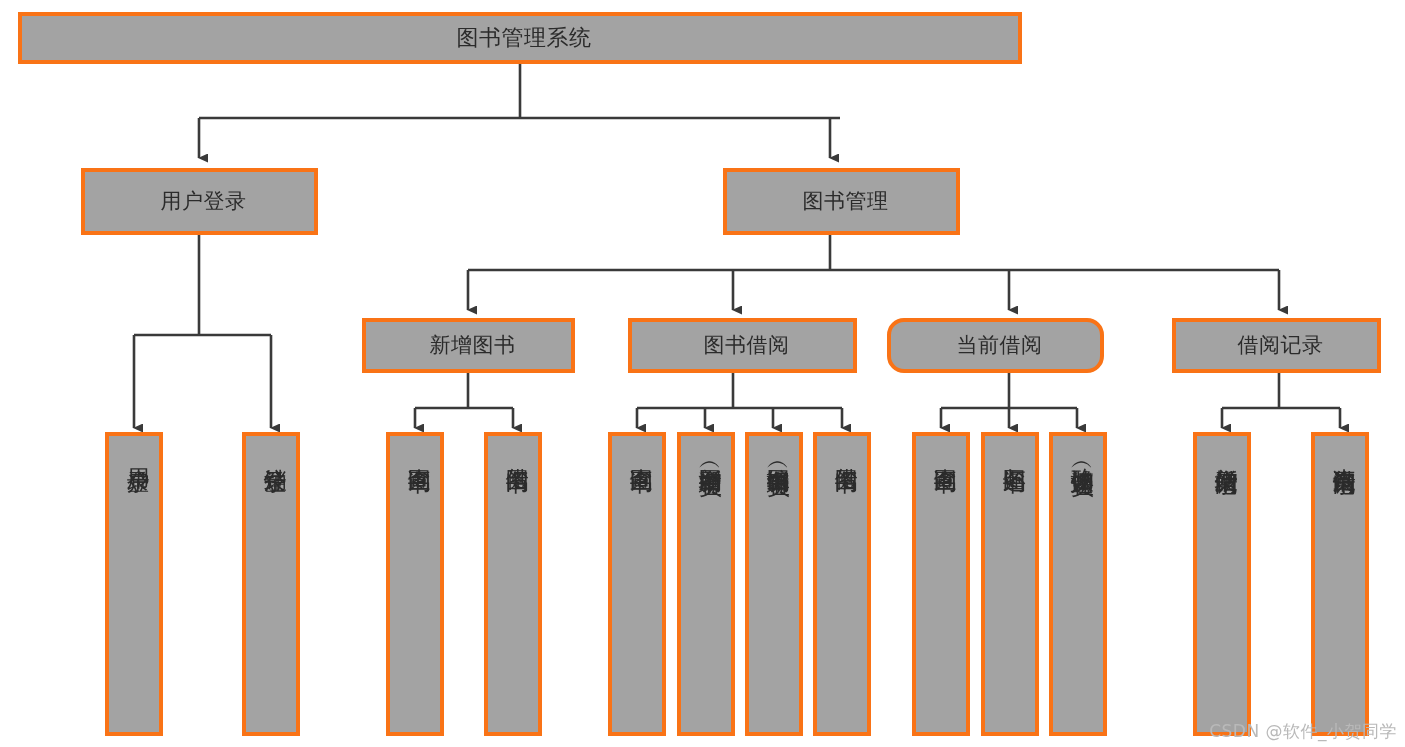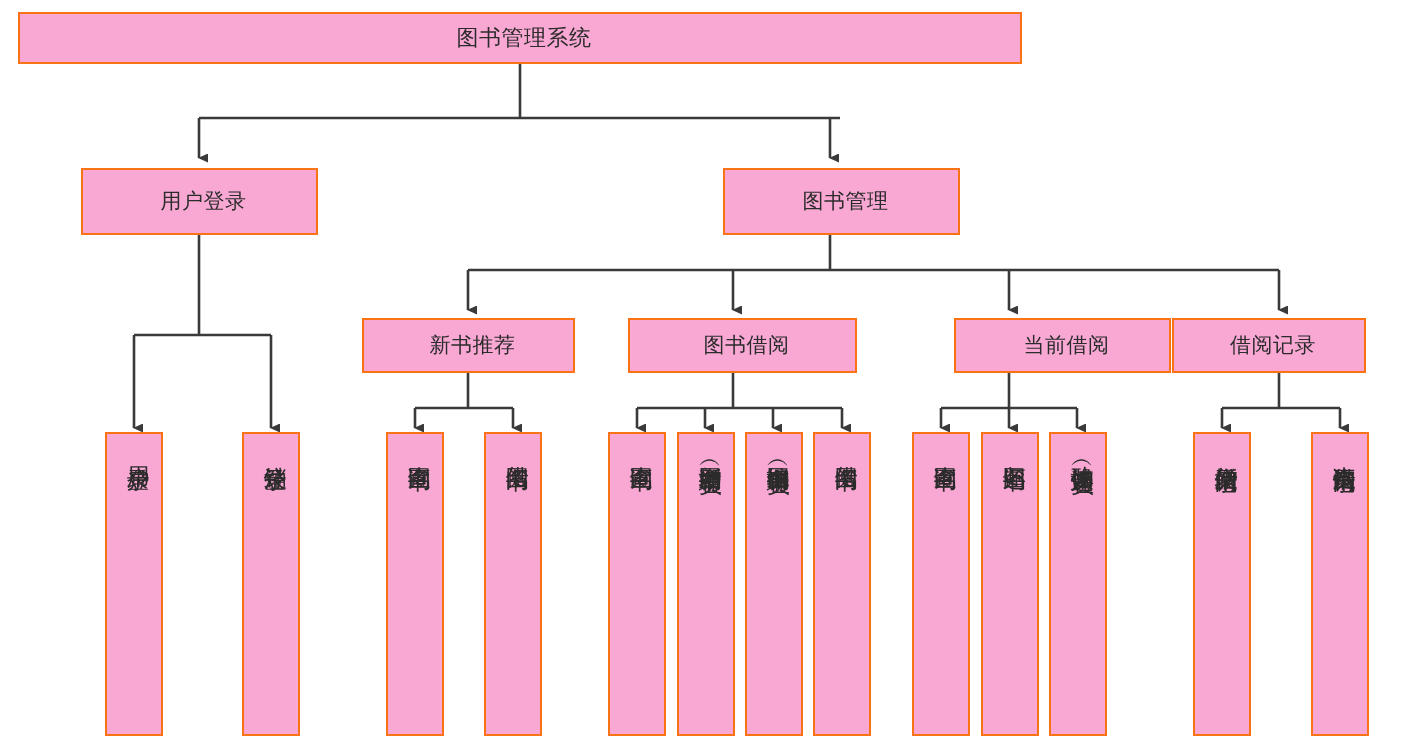--- a/index.html
+++ b/index.html
@@ -24,22 +24,22 @@
     position: absolute;
     left: 0;
     top: 0;
     width: 1405px;
     height: 747px;
     pointer-events: none;
   }
   .node {
     position: absolute;
     box-sizing: border-box;
-    background: #f9a8d4;
-    border: 2px solid #f97316;
+    background: #a3a3a3;
+    border: 4px solid #f97316;
     display: flex;
     align-items: center;
     justify-content: center;
     color: #2b2b2b;
     padding-left: 8px;
   }
   .node .label {
     display: block;
     text-align: center;
     line-height: 1.18;
@@ -137,29 +137,29 @@
   </div>
 
   <div class="node horiz" style="left:81px; top:168px; width:237px; height:67px;">
     <span class="label">用户登录</span>
   </div>
   <div class="node horiz" style="left:711px; top:168px; width:237px; height:67px;margin-left:12px;">
     <span class="label">图书管理</span>
   </div>
 
   <div class="node horiz" style="left:362px; top:318px; width:213px; height:55px;">
-    <span class="label">新书推荐</span>
+    <span class="label">新增图书</span>
   </div>
   <div class="node horiz" style="left:628px; top:318px; width:229px; height:55px;">
     <span class="label">图书借阅</span>
   </div>
-  <div class="node horiz" style="left:954px; top:318px; width:217px; height:55px;">
+  <div class="node horiz" style="left:887px; top:318px; width:217px; height:55px;border-radius:17px;">
     <span class="label">当前借阅</span>
   </div>
-  <div class="node horiz" style="left:1172px; top:318px; width:194px; height:55px;">
+  <div class="node horiz" style="left:1172px; top:318px; width:209px; height:55px;">
     <span class="label">借阅记录</span>
   </div>
 
   <div class="node vert" style="left:105px; top:432px; width:58px; height:304px;">
     <span class="label">用户登录</span>
   </div>
   <div class="node vert" style="left:242px; top:432px; width:58px; height:304px;">
     <span class="label">注销登录</span>
   </div>
 
@@ -193,14 +193,15 @@
     <span class="label">确认归还（管理员）</span>
   </div>
 
   <div class="node vert" style="left:1193px; top:432px; width:58px; height:304px;">
     <span class="label">新增借阅记录</span>
   </div>
   <div class="node vert" style="left:1311px; top:432px; width:58px; height:304px;">
     <span class="label">查询借阅记录</span>
   </div>
 
+  <div class="watermark">CSDN @软件_小贺同学</div>
 
 </div>
 
 </body></html>

